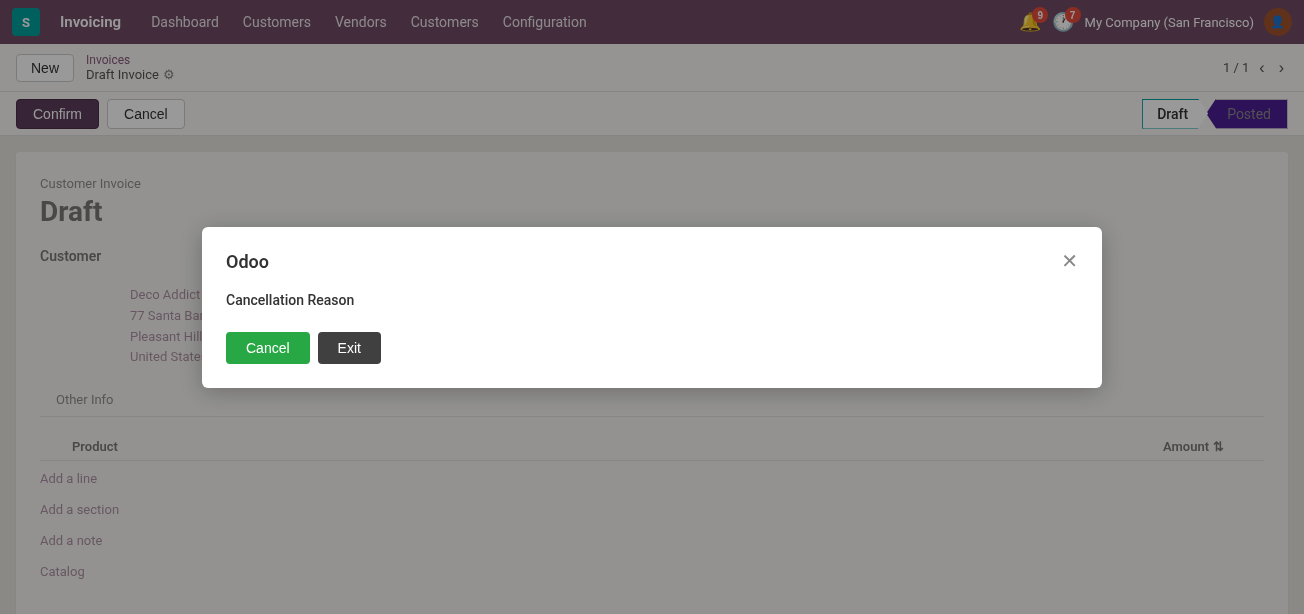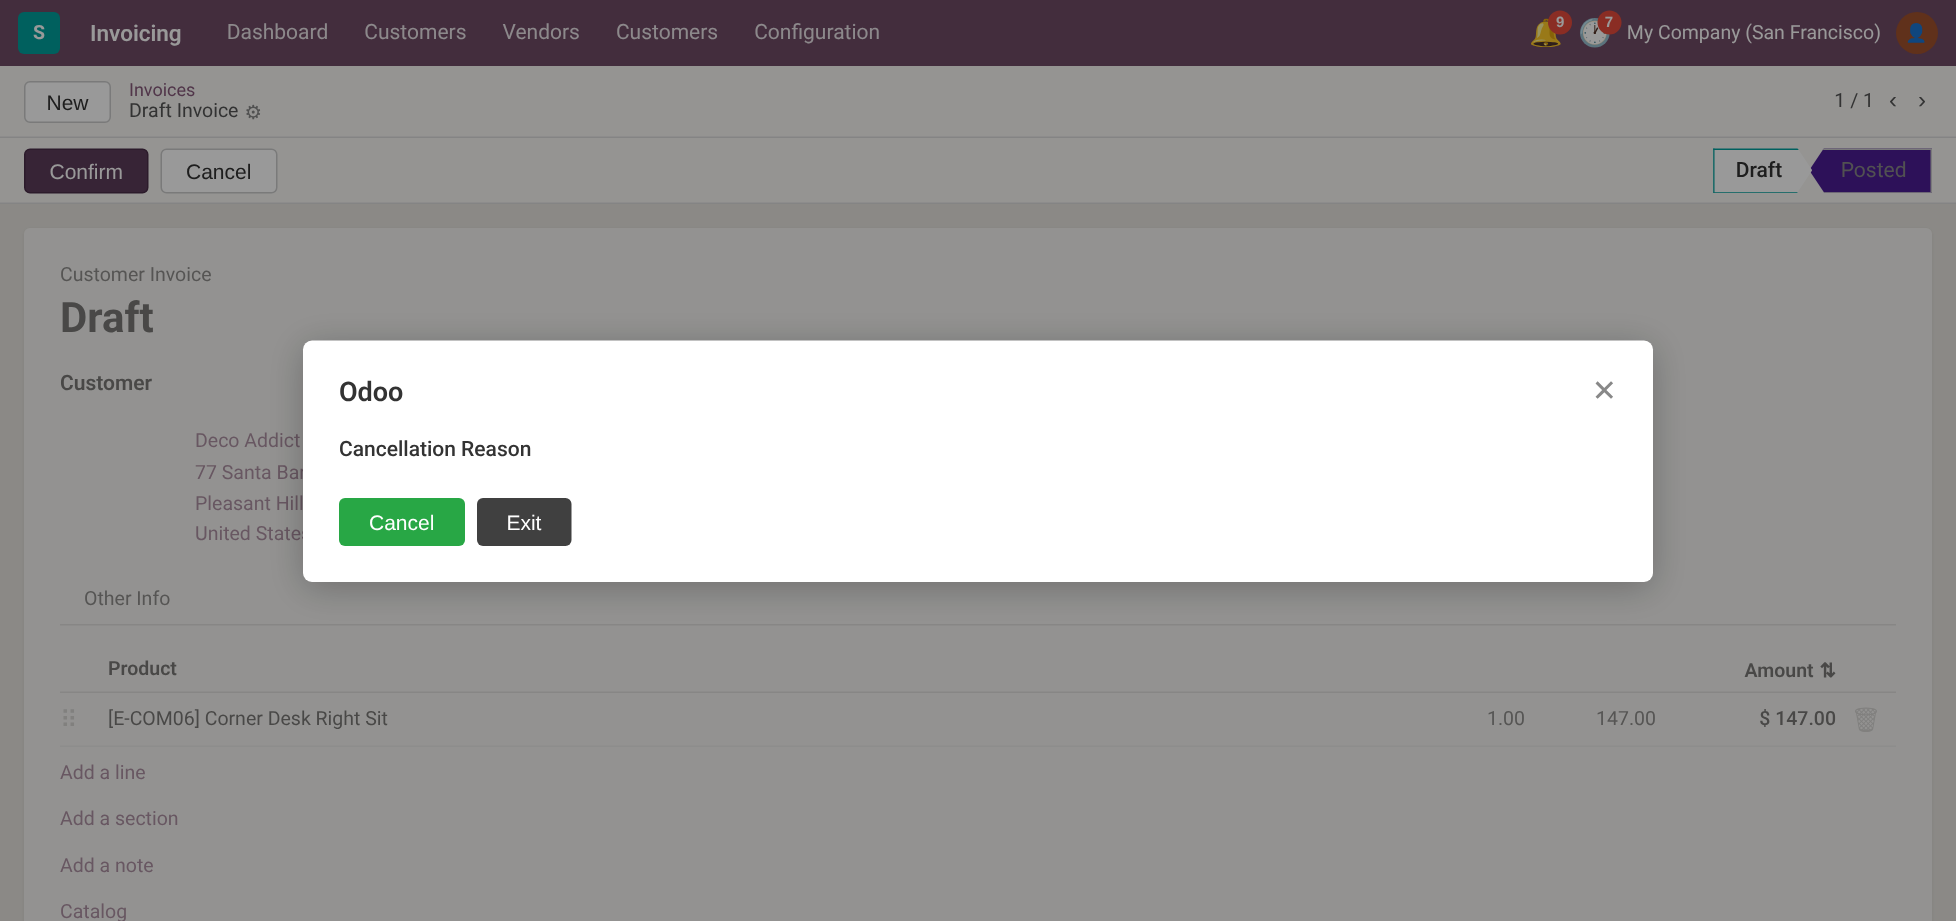--- a/index.html
+++ b/index.html
@@ -290,28 +290,20 @@
       <div>Product</div>
       <div></div>
       <div></div>
       <div class="amount-col">
         <span>Amount</span>
         <span>⇅</span>
       </div>
       <div></div>
     </div>
 
-    <div class="table-row-item">
-      <div class="drag-handle">⠿</div>
-      <div class="product-name">[E-COM06] Corner Desk Right Sit</div>
-      <div class="qty-col">1.00</div>
-      <div class="price-col">147.00</div>
-      <div class="amount-col-val">$ 147.00</div>
-      <div class="delete-icon">🗑</div>
-    </div>
 
     <div class="add-actions">
       <a class="add-link">Add a line</a>
       <a class="add-link">Add a section</a>
       <a class="add-link">Add a note</a>
       <a class="add-link">Catalog</a>
     </div>
 
     <div style="height: 60px;"></div>
 

